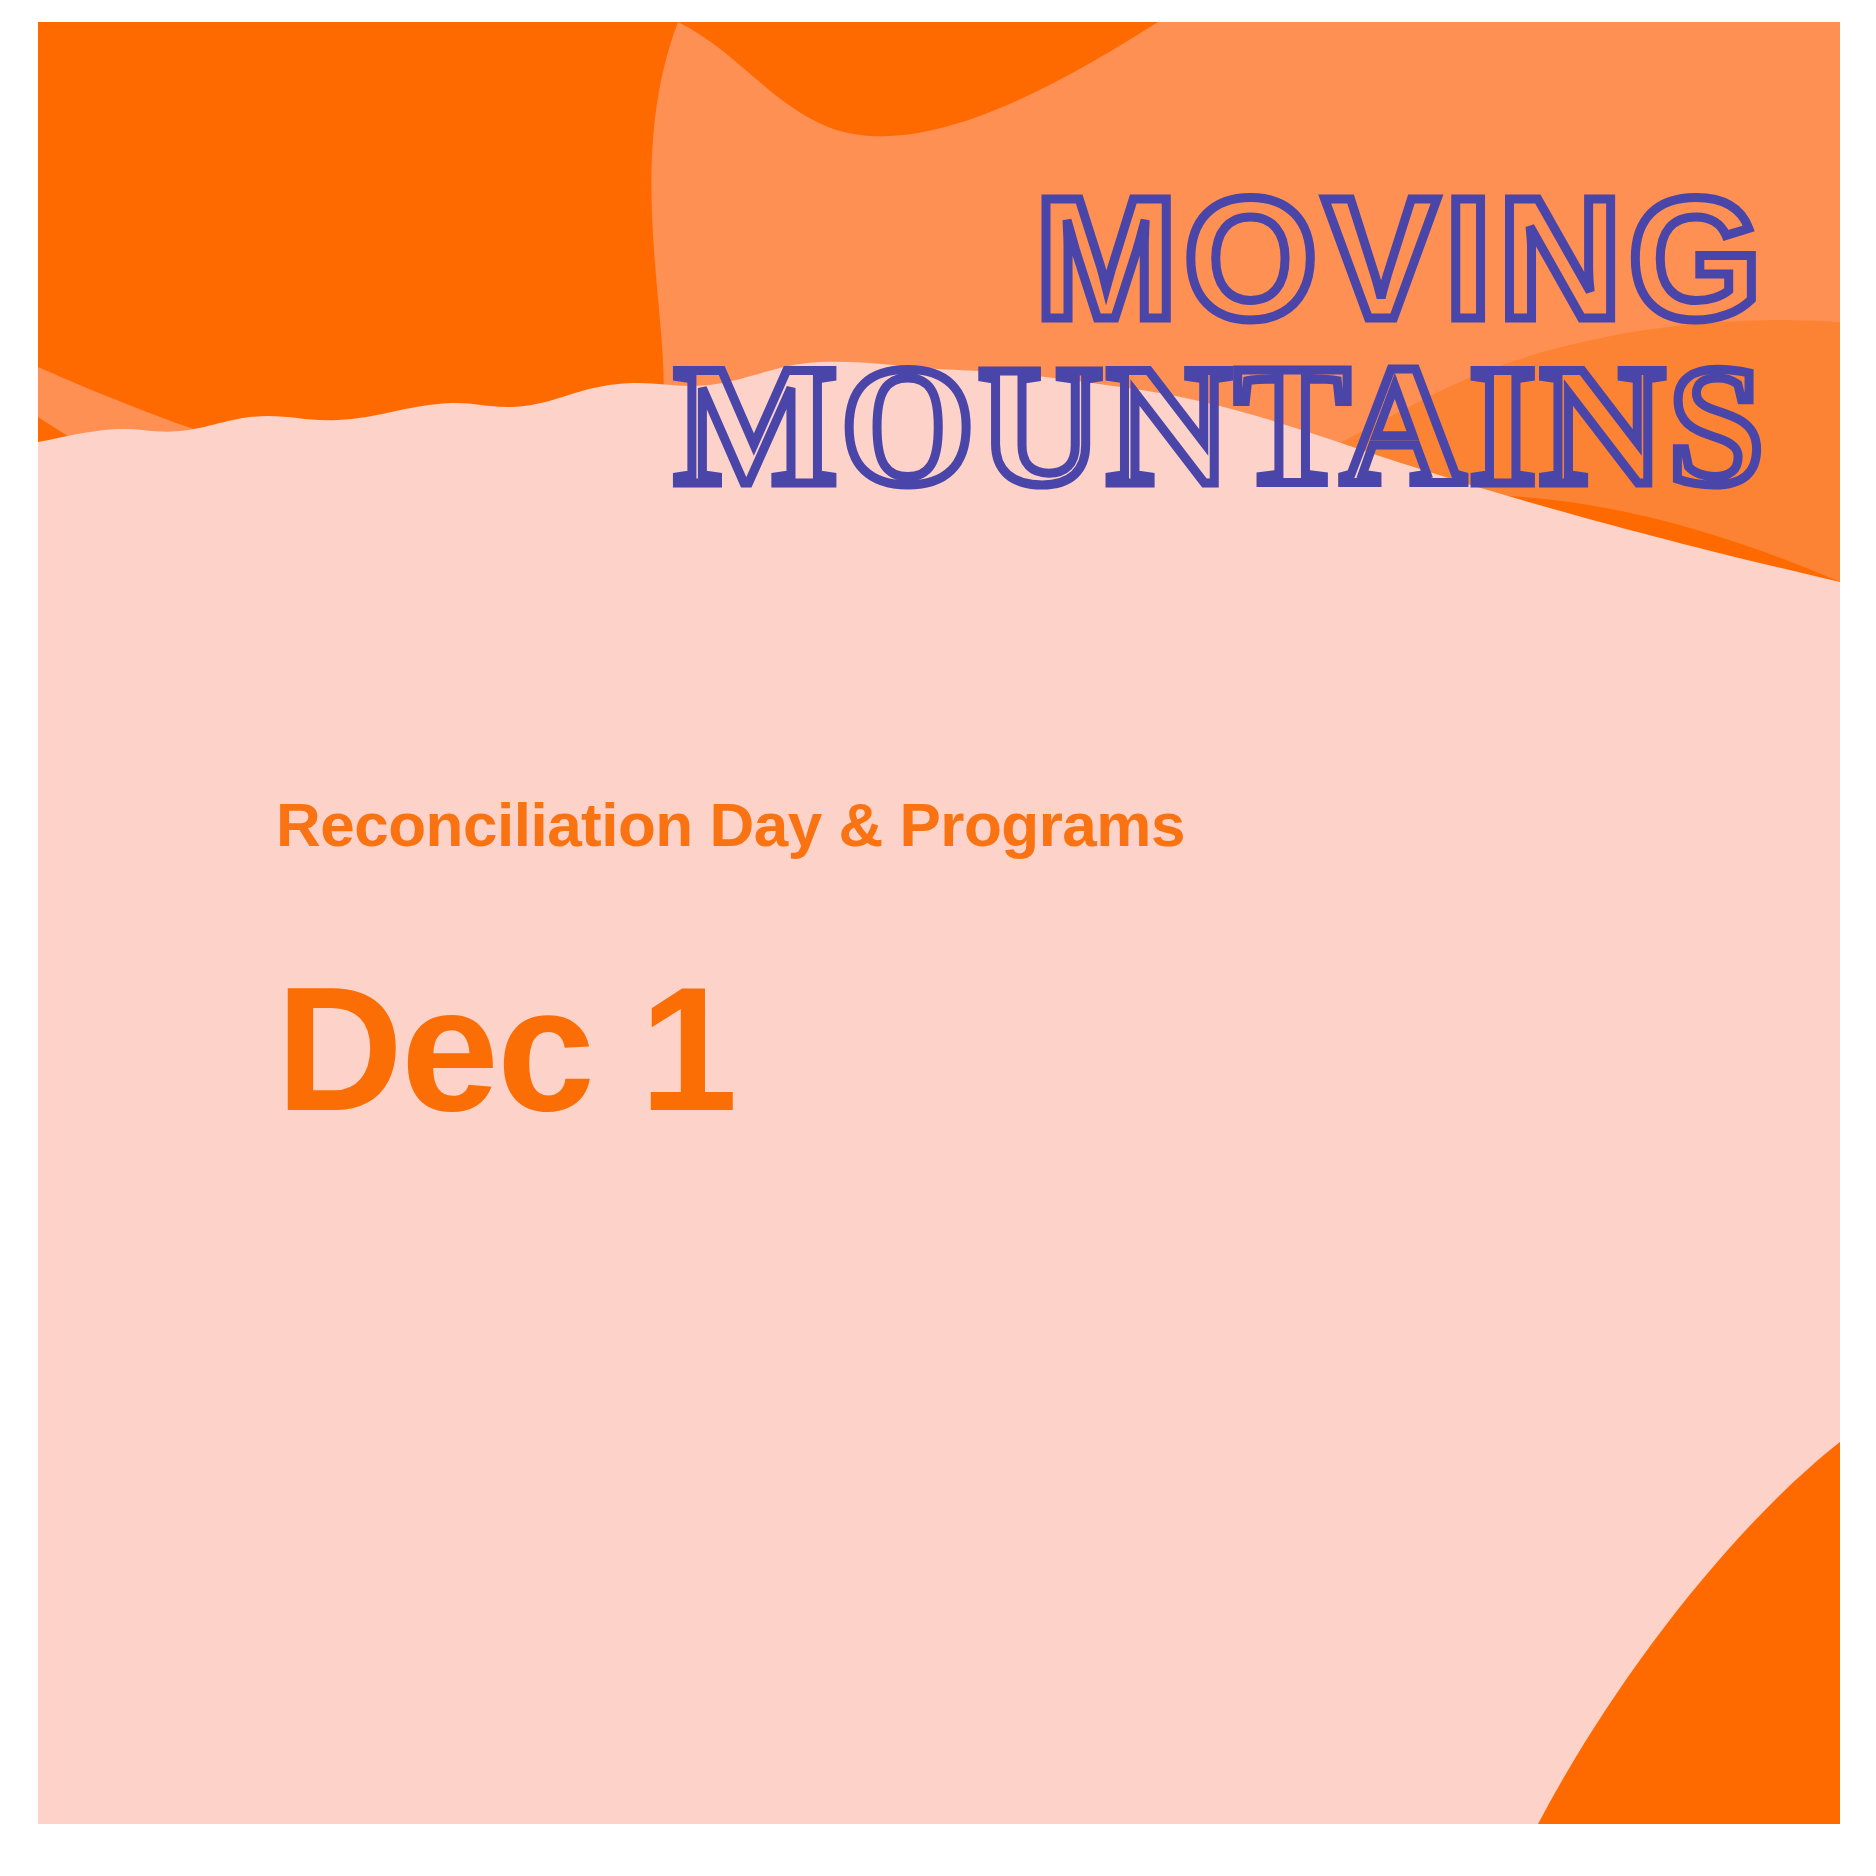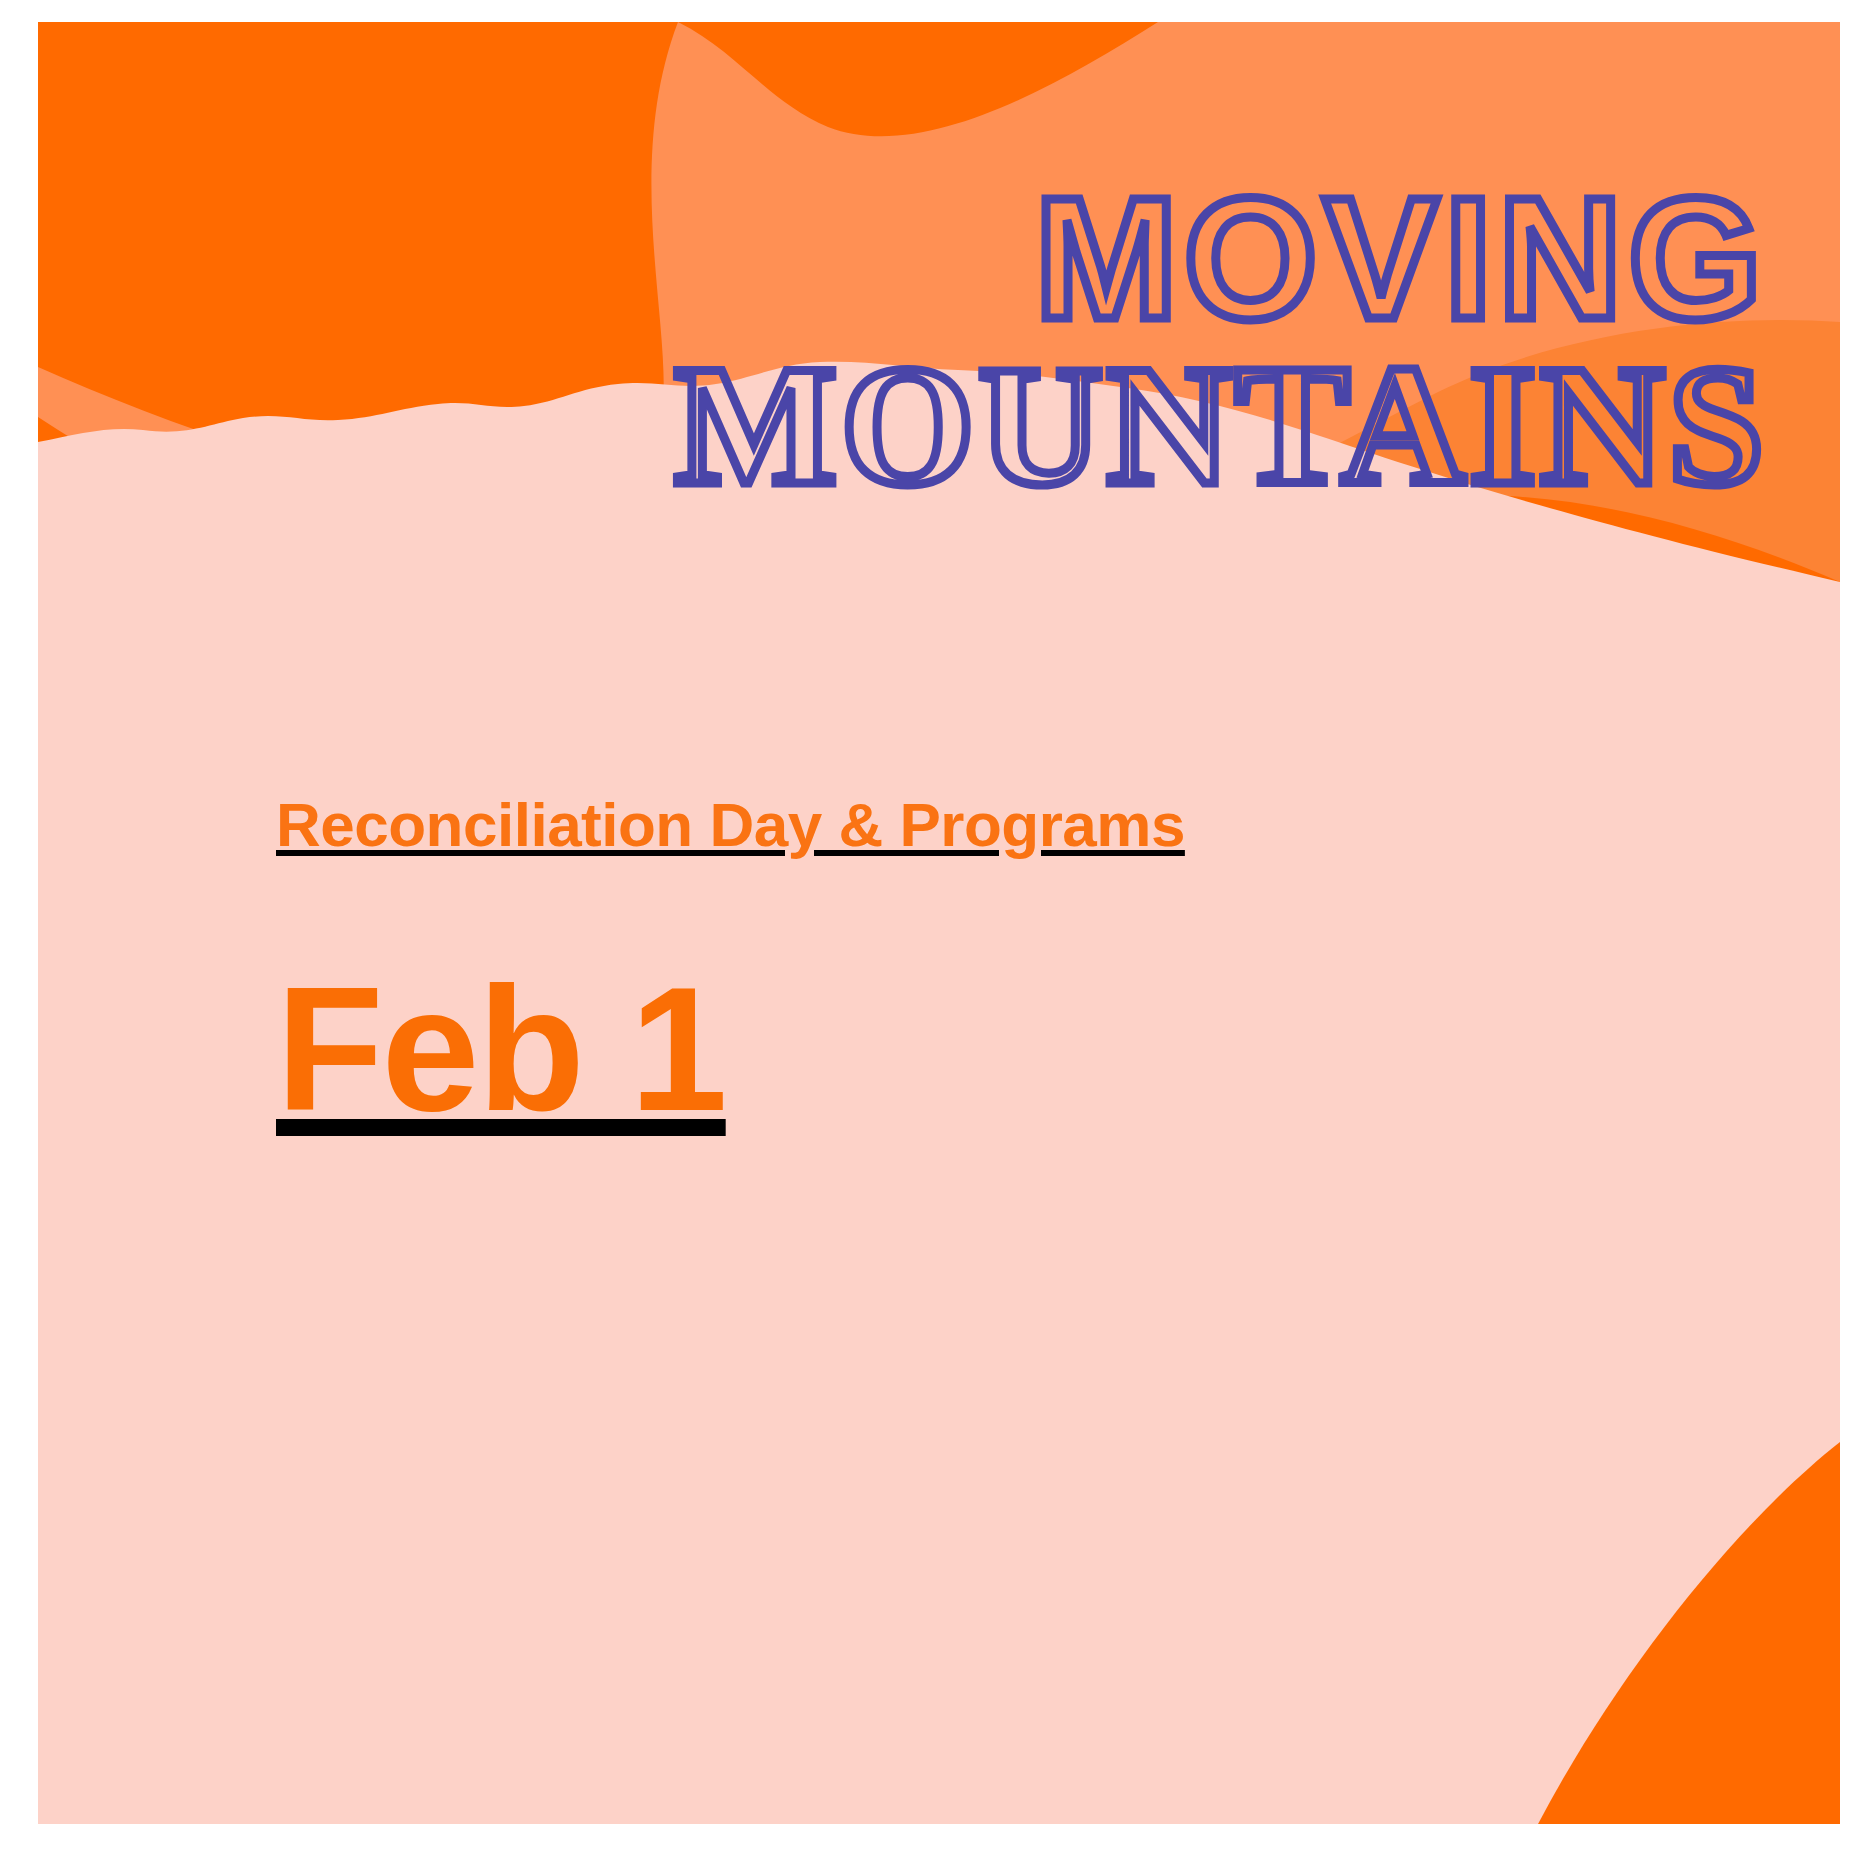--- a/index.html
+++ b/index.html
@@ -45,21 +45,21 @@
   #headline-2 { margin-top:4px; letter-spacing:4px;font-family:Liberation Serif, serif; }
 
   
   #copy {
     position:absolute;
     left:238px;
     top:770px;
     width:1480px;
     z-index:6;
   }
-  .event { margin-bottom:4px;text-decoration:underline; }
+  .event { margin-bottom:4px; }
   .event-label {
     display:block;
     font-weight:700;
     font-size:62px;
     line-height:1.08;
     color:#FA7313;
     letter-spacing:-0.5px;
   }
   .event-date {
     display:block;
@@ -125,18 +125,18 @@
     <span class="headline" id="headline-2">MOUNTAINS</span>
   </div>
 
   <div id="copy">
 
     <div class="event" id="event-1">
       <span class="event-label">Reconciliation Day &amp; Programs</span>
     </div>
 
     <div class="event" id="event-2">
-      <span class="event-date">Feb 1</span>
+      <span class="event-date">Dec 1</span>
     </div>
 
   </div>
 
 </div>
 
 </body></html>

